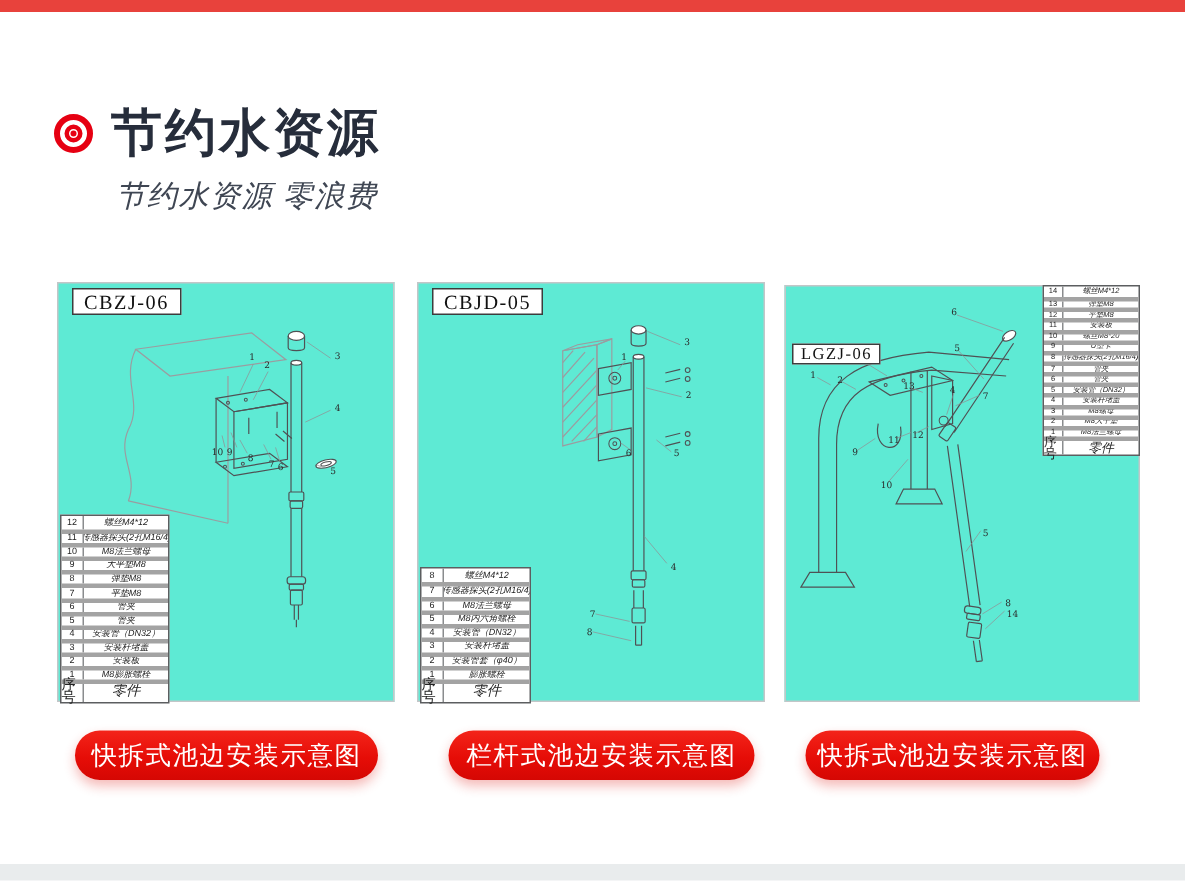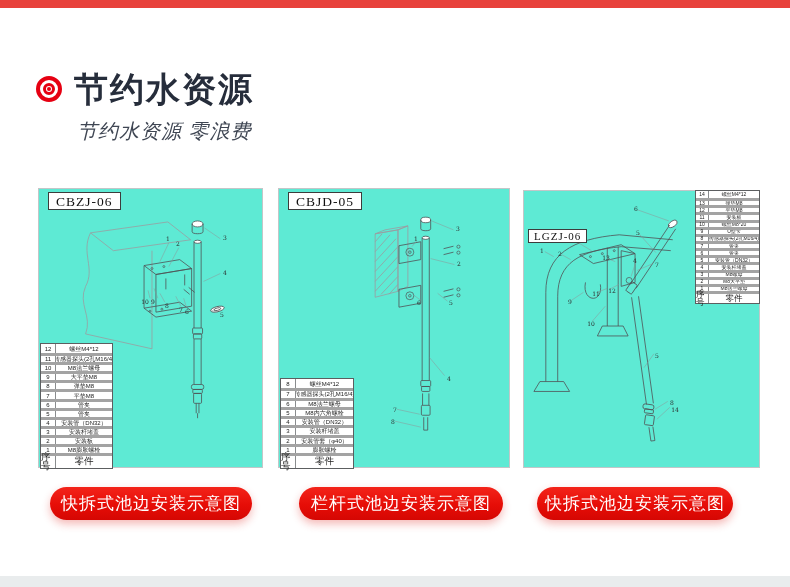--- a/index.html
+++ b/index.html
@@ -33,21 +33,21 @@
   .lt path { fill:none; stroke:#8f9294; stroke-width:.5; }
 
   
   .ptable { position:absolute; z-index:2; border:1px solid #5c5e60; background:#fff; display:flex; flex-direction:column; }
   #p1 .ptable { left:1px;  top:154px; width:73px; }
   #p2 .ptable { left:1px;  top:189px; width:74px; }
   #p3 .ptable { right:-1px; top:-1px;  width:65px; }
   .trow { display:flex; align-items:stretch; border-top:3px solid #a3a3a3; line-height:1; }
   .trow:first-child { border-top:none; }
   .trow .c1 { width:15px; border-right:1px solid #8a8c8e; display:flex; align-items:center; justify-content:center; color:#222; }
-  .trow .c2 { flex:1; display:flex; align-items:center; justify-content:center; color:#222; overflow:hidden; white-space:nowrap; }
+  .trow .c2 { flex:1; display:flex; align-items:center; justify-content:center; color:#222; overflow:hidden; white-space:nowrap;font-style:italic; }
   #p1 .trow { height:9.1px;  font-size:6px; }
   #p1 .trow.thead { height:15px; font-size:9.5px; font-family:"Liberation Serif", serif; }
   #p2 .trow { height:9.25px; font-size:6px; }
   #p2 .trow.thead { height:15px; font-size:9.5px; font-family:"Liberation Serif", serif; }
   #p3 .trow { height:7.15px; font-size:5px; }
   #p3 .trow.thead { height:12px; font-size:8.5px; font-family:"Liberation Serif", serif; }
   #p3 .trow .c1 { width:13px; }
 
   .callout-layer { position:absolute; left:0; top:0; width:100%; height:100%; z-index:2; }
   .callout { position:absolute; transform:translate(-50%,-50%); font-family:"DejaVu Serif", serif; font-size:6px; color:#2b2b2b; line-height:1; }

